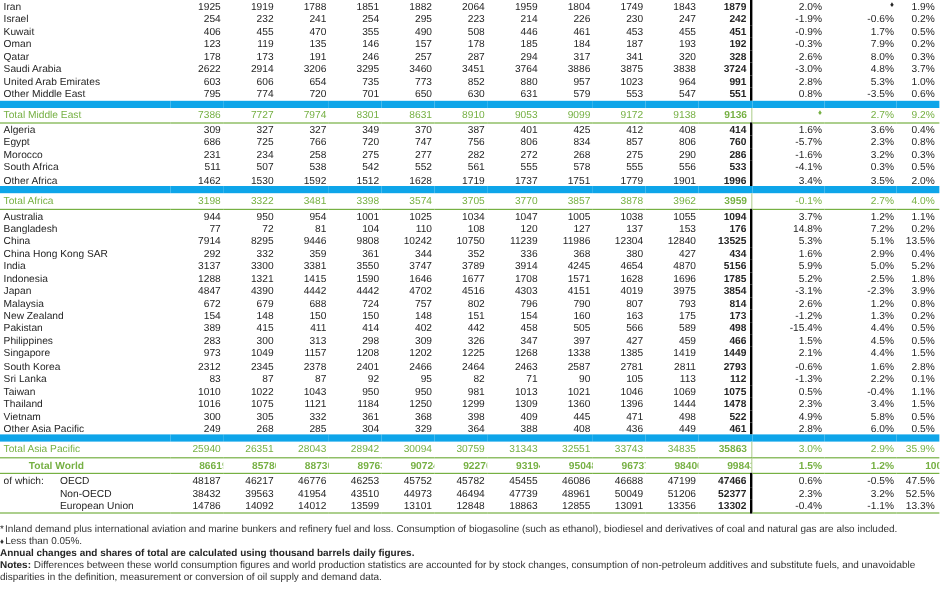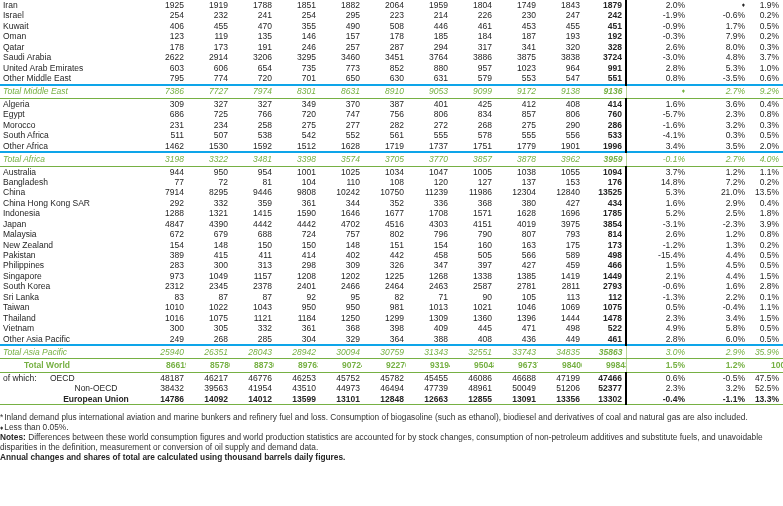--- a/index.html
+++ b/index.html
@@ -9,29 +9,29 @@
 
   table.consumption { border-collapse:collapse; table-layout:fixed; width:783px;
                       font-size:8.5px; line-height:1; }
   td { padding:0; height:10.45px; white-space:nowrap; overflow:hidden; vertical-align:middle; }
   td.name { text-align:left; padding-left:3px; }
   td.num, td.pct { text-align:right; padding-right:2px; font-variant-numeric:tabular-nums; }
   td.num.last { font-weight:bold; border-right:2px solid #000000; padding-right:3px; }
   td.pct.p2 { padding-right:4px; }
   td.diamond { font-size:6.5px; }
 
-  tr.total td { color:#76b043; border-top:2px solid #0ea5e9; border-bottom:1px solid #76b043;
-                padding-top:1px; padding-bottom:1px;font-style:italic; }
+  tr.total td { color:#76b043; border-top:6px solid #0ea5e9; border-bottom:1px solid #76b043;
+                padding-top:1px; padding-bottom:1px; }
   tr.world td { color:#76b043; font-weight:bold; border-top:1px solid #76b043;
                 border-bottom:1px solid #76b043; padding-top:1px; padding-bottom:1px;padding-left:24px; }
-  tr.sub-last td { border-bottom:1px solid #76b043;font-weight:bold; }
+  tr.sub-last td { border-bottom:1px solid #76b043; }
   tr.total td.num.last, tr.world td.num.last { border-right:1px solid #b9d49c; }
 
   .prefix { display:inline-block; width:47px; }
-  td.name.indent { padding-left:50px;text-align:center; }
+  td.name.indent { padding-left:50px; }
 
   .footnotes { margin-top:8px; font-size:8.3px; line-height:9.9px; color:#333333; width:775px; }
   .footnotes p { margin:0; }
   .fn.hang { padding-left:6px; text-indent:-6px; }
   .fn .sym { margin-right:1px; }
   .fn .dia { font-size:6.5px; }
   .fn b { font-weight:bold; color:#262626; }
   .fn.boldline { font-weight:bold; color:#262626; }
 </style>
 </head>
@@ -354,39 +354,56 @@
           <td class="num">9446</td>
           <td class="num">9808</td>
           <td class="num">10242</td>
           <td class="num">10750</td>
           <td class="num">11239</td>
           <td class="num">11986</td>
           <td class="num">12304</td>
           <td class="num">12840</td>
           <td class="num last">13525</td>
           <td class="pct p0">5.3%</td>
-          <td class="pct p1">21.0%</td>
+          <td class="pct p1">5.1%</td>
           <td class="pct p2">13.5%</td>
         </tr>
         <tr class="country">
           <td class="name"><span>China Hong Kong SAR</span></td>
           <td class="num">292</td>
           <td class="num">332</td>
           <td class="num">359</td>
           <td class="num">361</td>
           <td class="num">344</td>
           <td class="num">352</td>
           <td class="num">336</td>
           <td class="num">368</td>
           <td class="num">380</td>
           <td class="num">427</td>
           <td class="num last">434</td>
           <td class="pct p0">1.6%</td>
           <td class="pct p1">2.9%</td>
           <td class="pct p2">0.4%</td>
+        </tr>
+        <tr class="country">
+          <td class="name"><span>India</span></td>
+          <td class="num">3137</td>
+          <td class="num">3300</td>
+          <td class="num">3381</td>
+          <td class="num">3550</td>
+          <td class="num">3747</td>
+          <td class="num">3789</td>
+          <td class="num">3914</td>
+          <td class="num">4245</td>
+          <td class="num">4654</td>
+          <td class="num">4870</td>
+          <td class="num last">5156</td>
+          <td class="pct p0">5.9%</td>
+          <td class="pct p1">5.0%</td>
+          <td class="pct p2">5.2%</td>
         </tr>
         <tr class="country">
           <td class="name"><span>Indonesia</span></td>
           <td class="num">1288</td>
           <td class="num">1321</td>
           <td class="num">1415</td>
           <td class="num">1590</td>
           <td class="num">1646</td>
           <td class="num">1677</td>
           <td class="num">1708</td>
@@ -671,32 +688,32 @@
           <td class="pct p2">52.5%</td>
         </tr>
         <tr class="sub sub-last">
           <td class="name indent"><span>European Union</span></td>
           <td class="num">14786</td>
           <td class="num">14092</td>
           <td class="num">14012</td>
           <td class="num">13599</td>
           <td class="num">13101</td>
           <td class="num">12848</td>
-          <td class="num">12663</td>
+          <td class="num">18863</td>
           <td class="num">12855</td>
           <td class="num">13091</td>
           <td class="num">13356</td>
           <td class="num last">13302</td>
           <td class="pct p0">-0.4%</td>
           <td class="pct p1">-1.1%</td>
           <td class="pct p2">13.3%</td>
         </tr>
       </tbody>
   </table>
 
   <div class="footnotes">
     <p class="fn hang"><span class="sym">*</span><span>Inland demand plus international aviation and marine bunkers and refinery fuel and loss. Consumption of biogasoline (such as ethanol), biodiesel and derivatives of coal and natural gas are also included.</span></p>
     <p class="fn hang"><span class="sym dia">♦</span><span>Less than 0.05%.</span></p>
+    <p class="fn boldline">Annual changes and shares of total are calculated using thousand barrels daily figures.</p>
     <p class="fn"><b>Notes:</b><span> Differences between these world consumption figures and world production statistics are accounted for by stock changes, consumption of non-petroleum additives and substitute fuels, and unavoidable disparities in the definition, measurement or conversion of oil supply and demand data.</span></p>
-    <p class="fn boldline">Annual changes and shares of total are calculated using thousand barrels daily figures.</p>
   </div>
 
 </div>
 
 </body></html>

